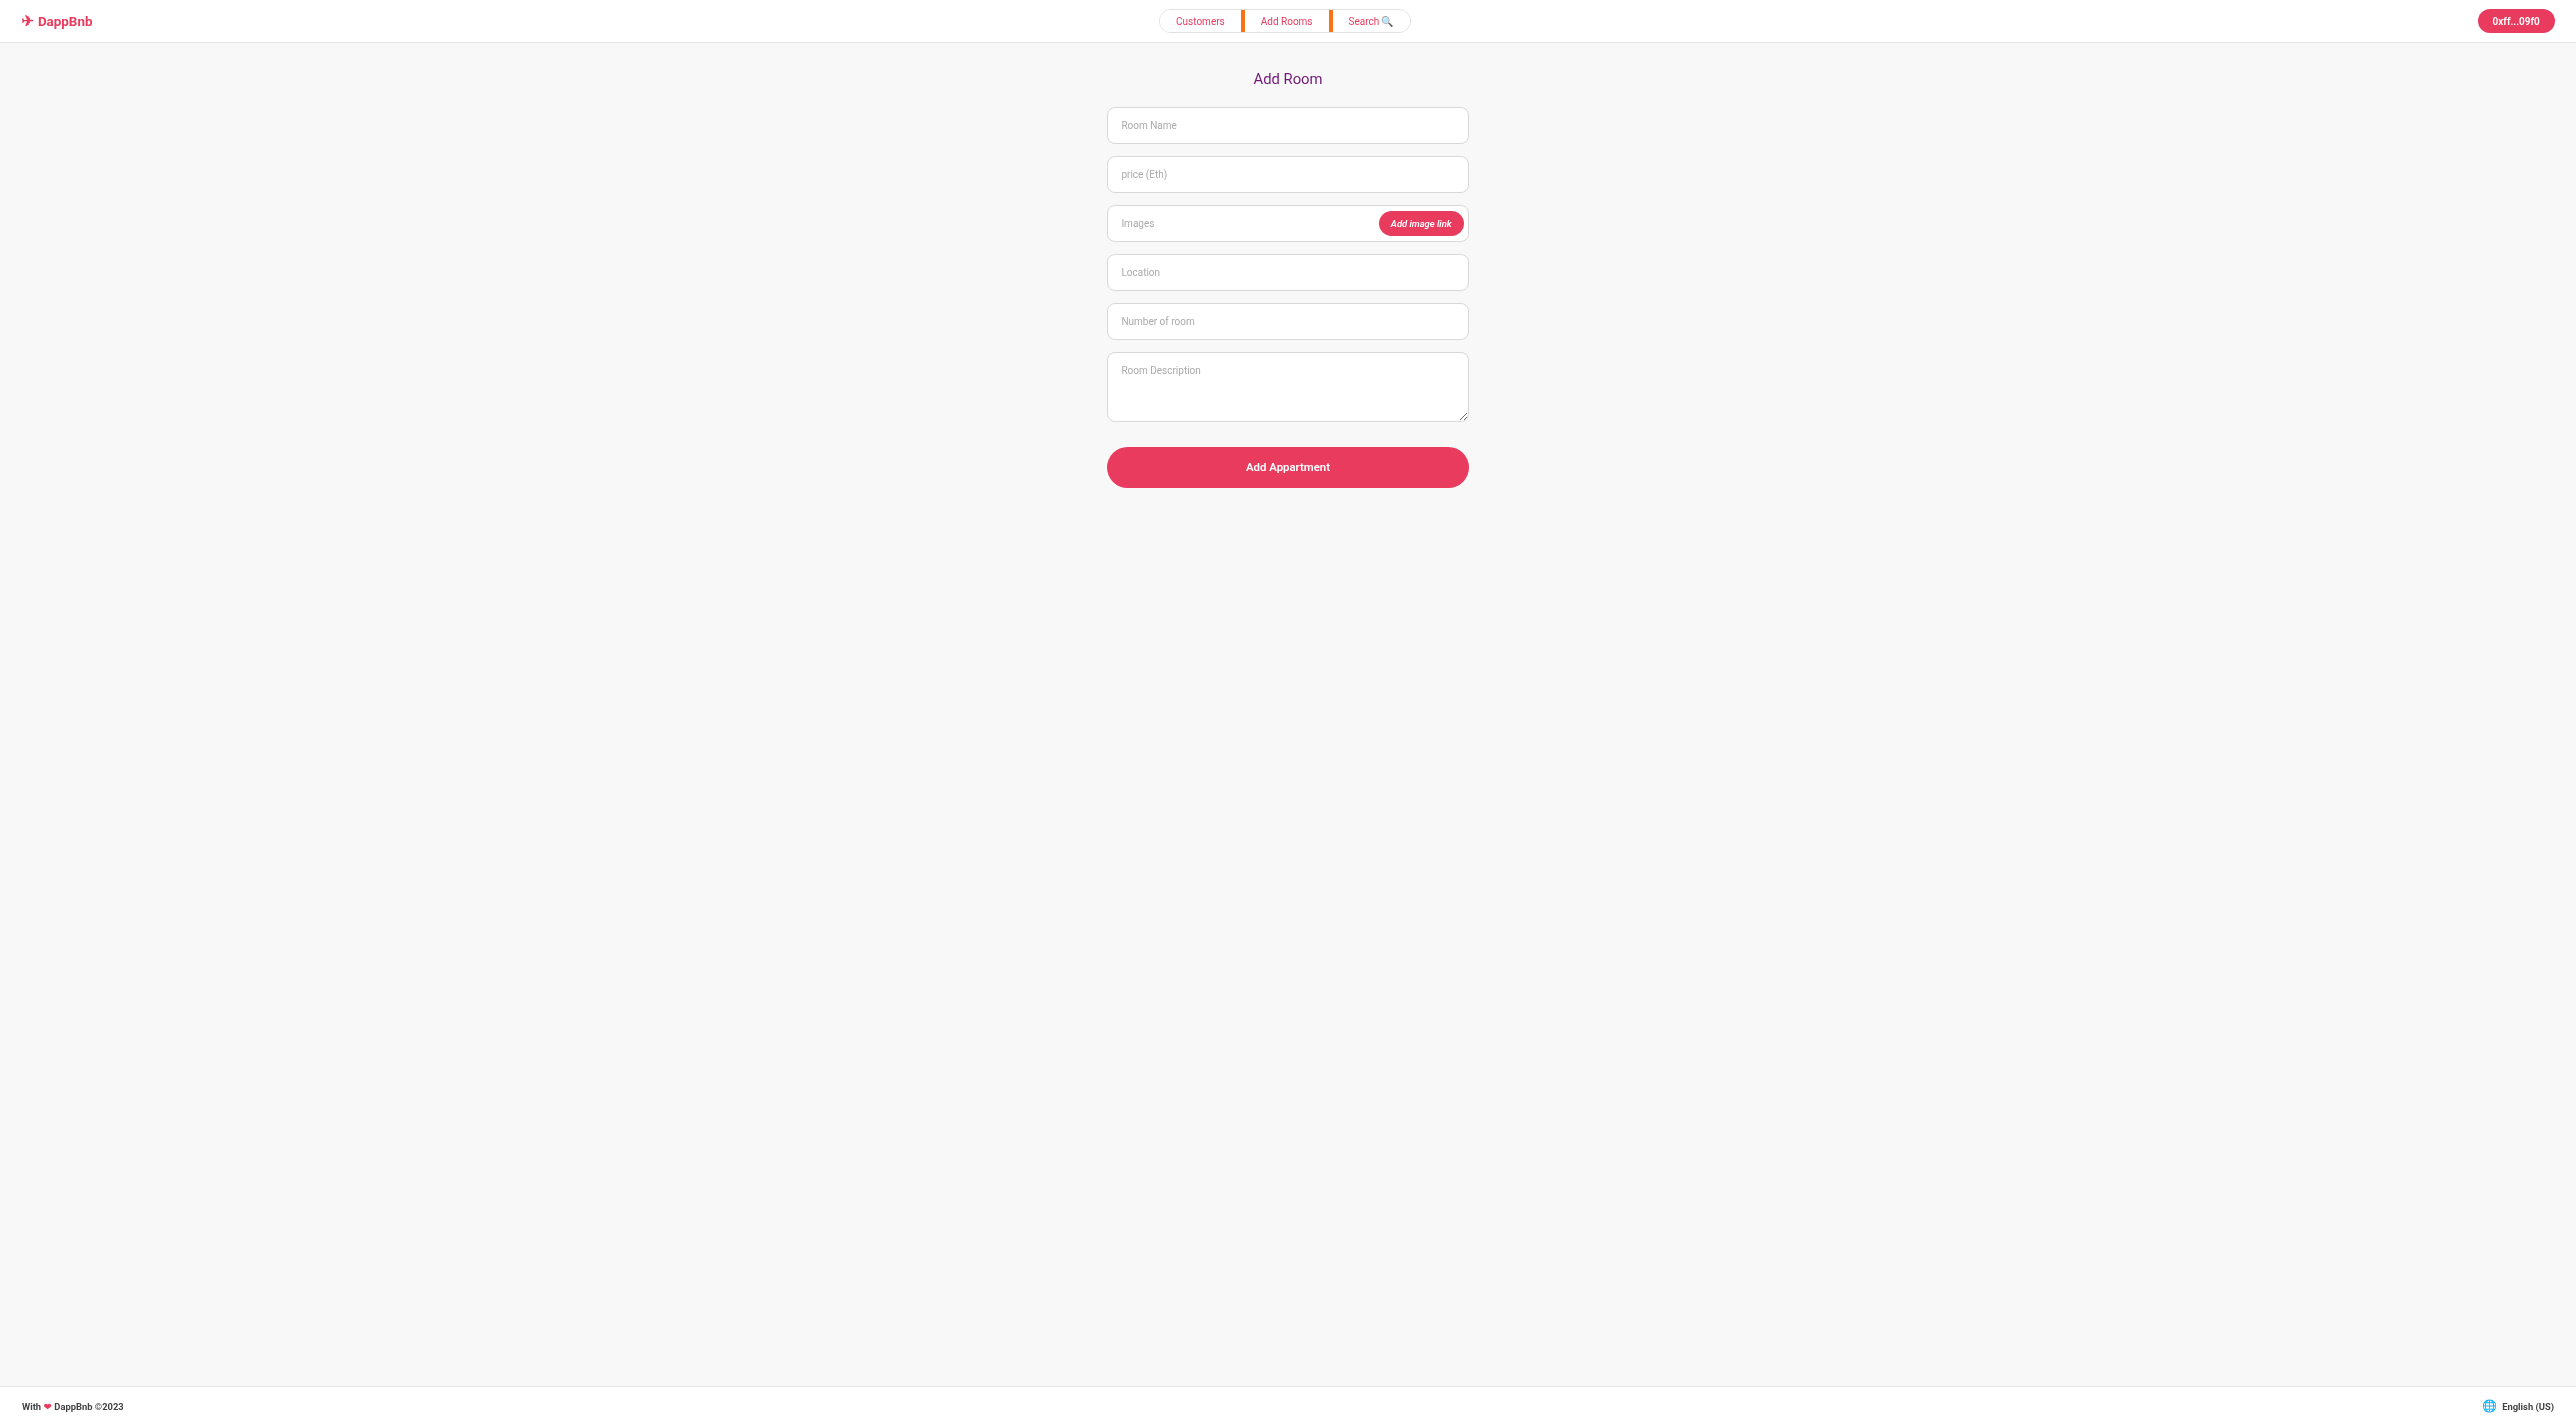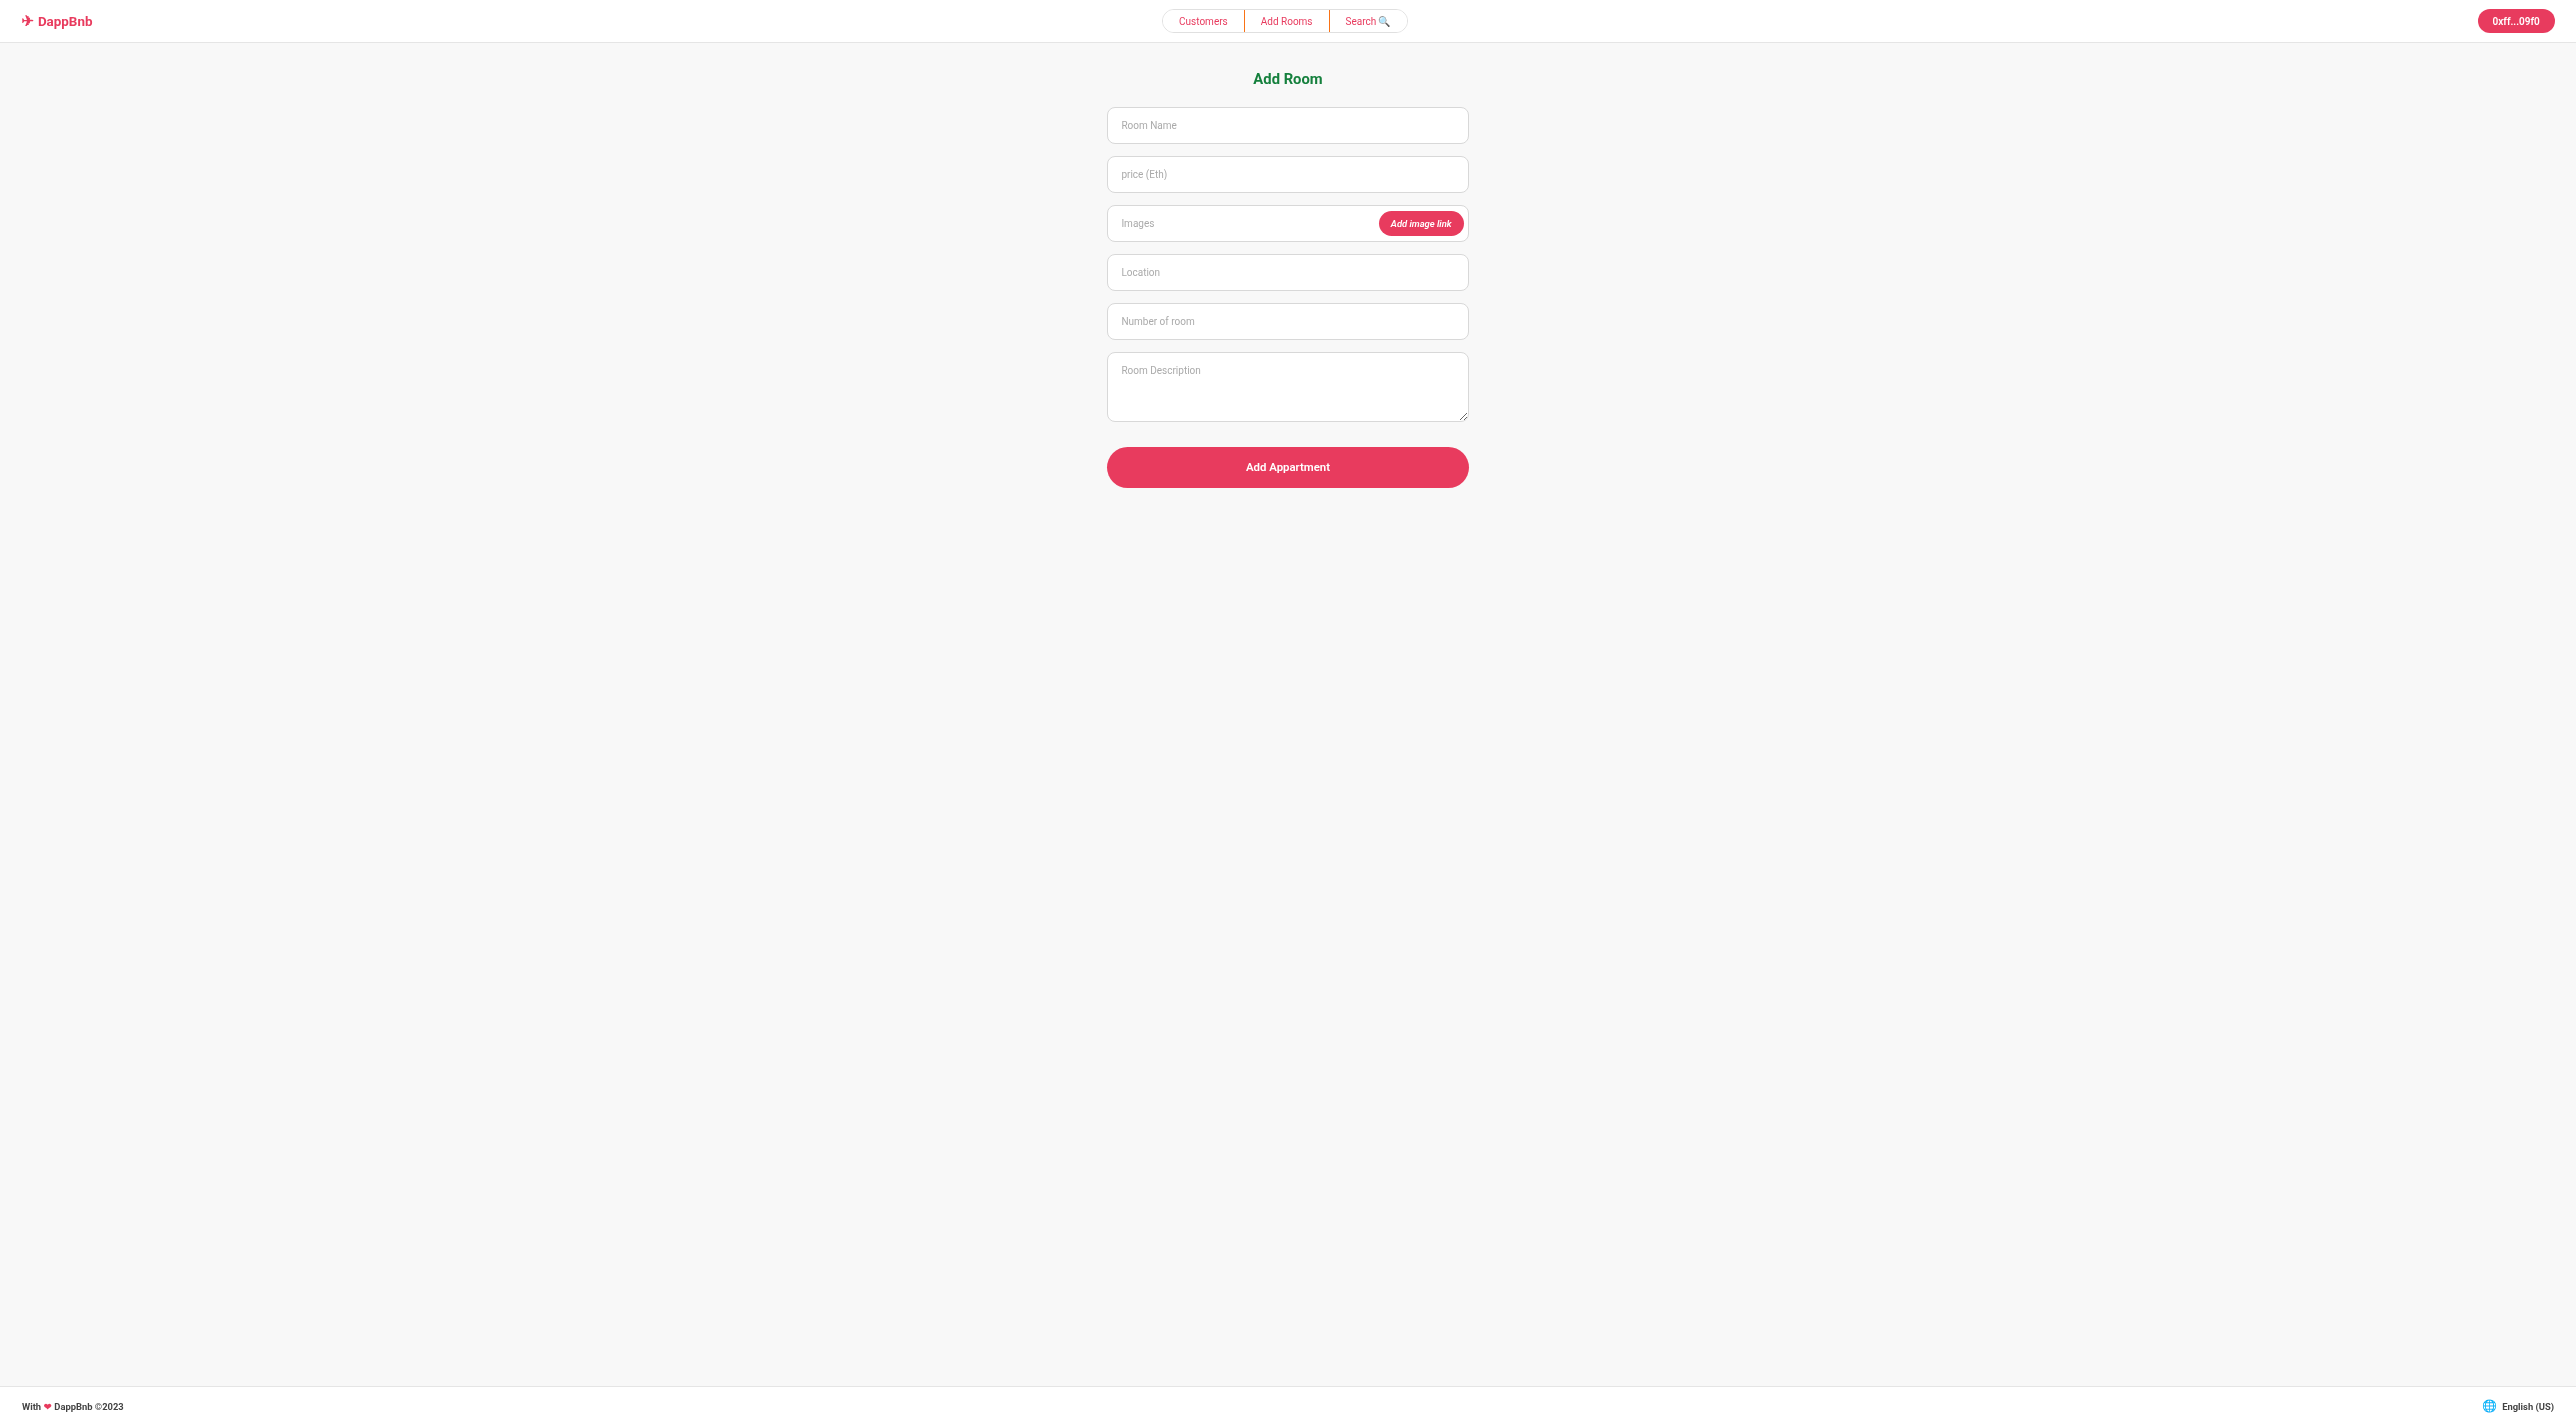--- a/index.html
+++ b/index.html
@@ -51,21 +51,21 @@
       overflow: hidden;
     }
 
     nav .nav-item {
       padding: 5.4px 16px;
       font-size: 10px;
       color: #e83b5e;
       cursor: pointer;
       background: #fff;
       border: none;
-      border-right: 1px solid #f97316;
+      border-right: 4px solid #f97316;
       font-family: inherit;
       display: flex;
       align-items: center;
       gap: 4px;
     }
 
     nav .nav-item:last-child {
       border-right: none;
     }
 
@@ -85,22 +85,22 @@
     main {
       flex: 1;
       display: flex;
       flex-direction: column;
       align-items: center;
       padding: 27px 10.7px 40px;
     }
 
     .page-title {
       font-size: 14.8px;
-      font-weight: 700;
-      color: #15803d;
+      font-weight: 400;
+      color: #701a75;
       margin-bottom: 19px;
     }
 
     .form-container {
       width: 100%;
       max-width: 362px;
       display: flex;
       flex-direction: column;
       gap: 12px;
     }

